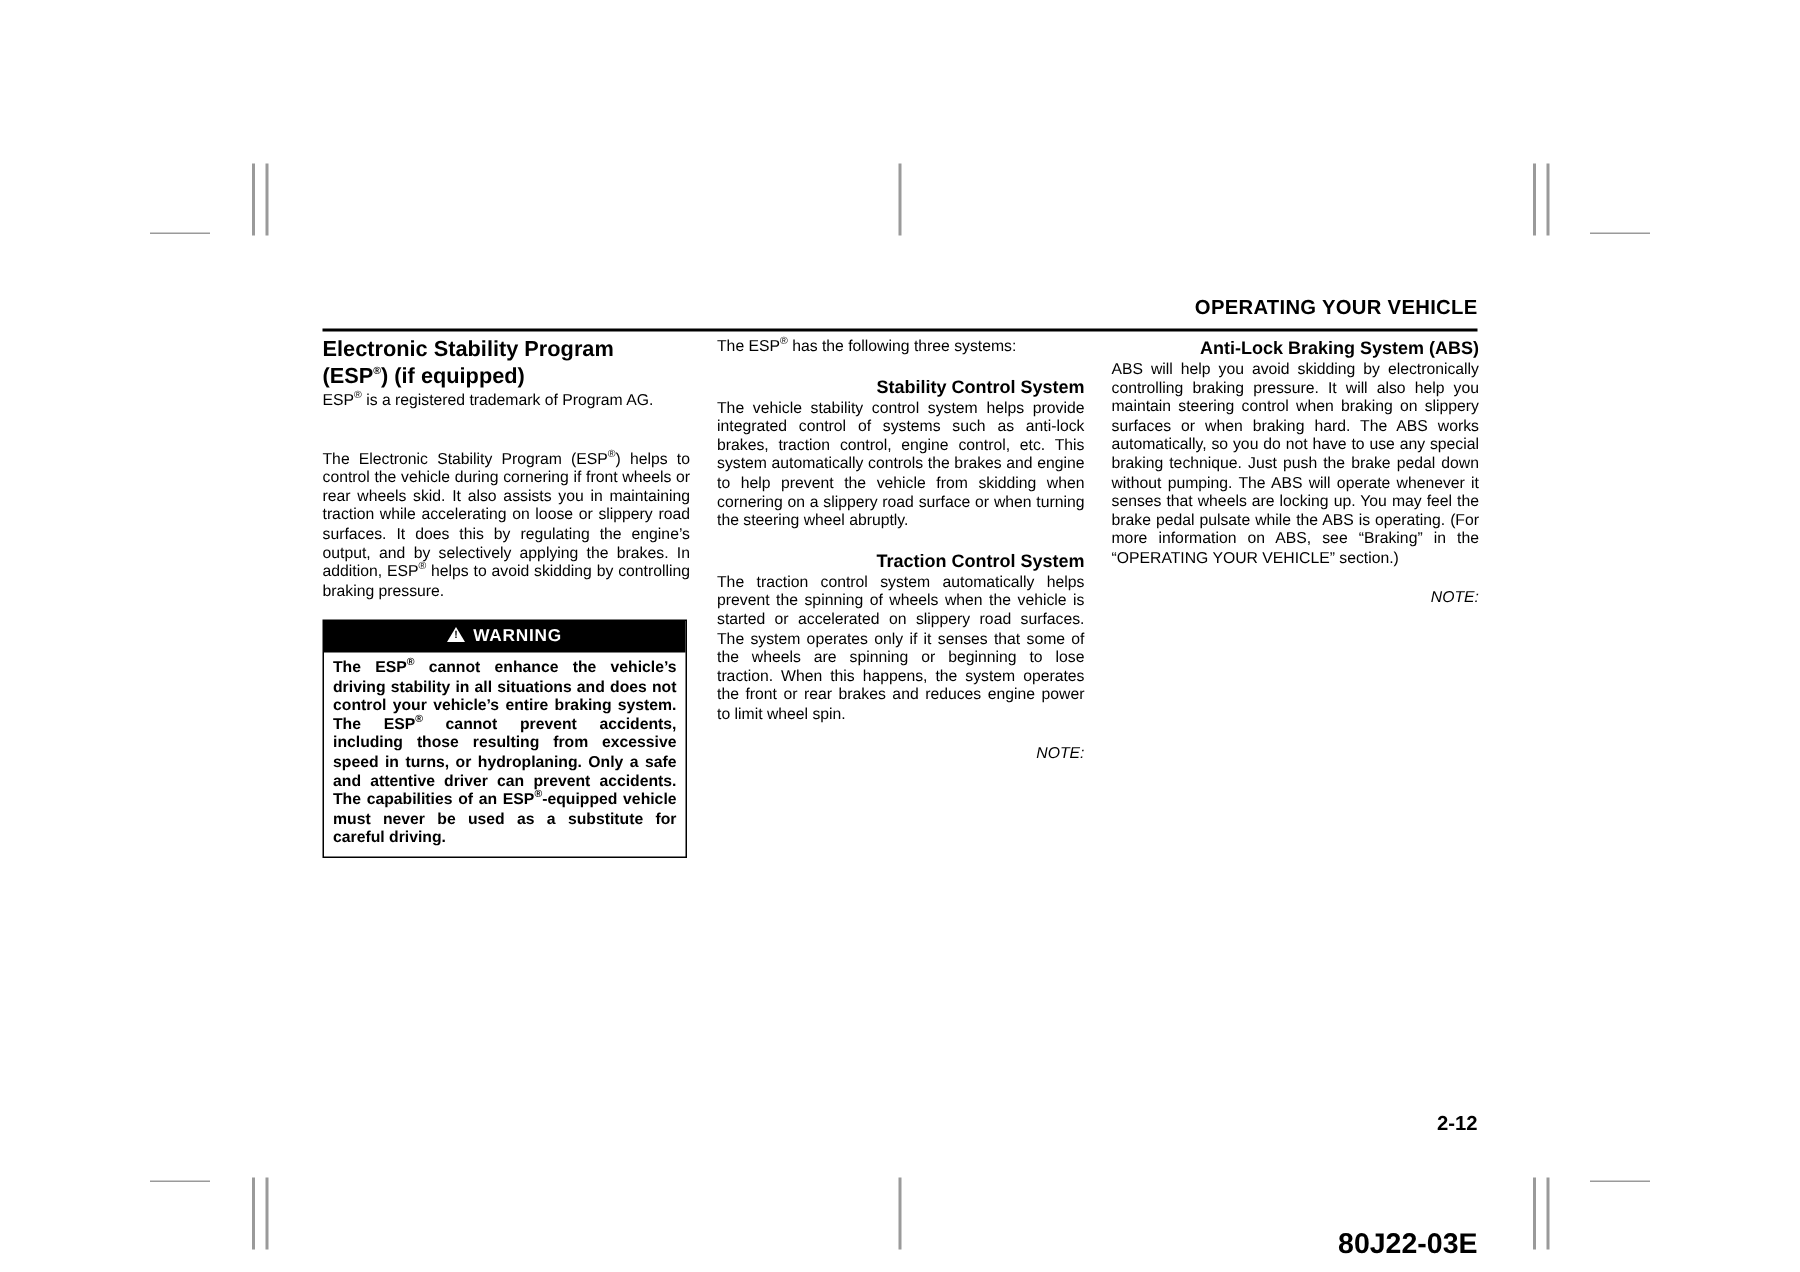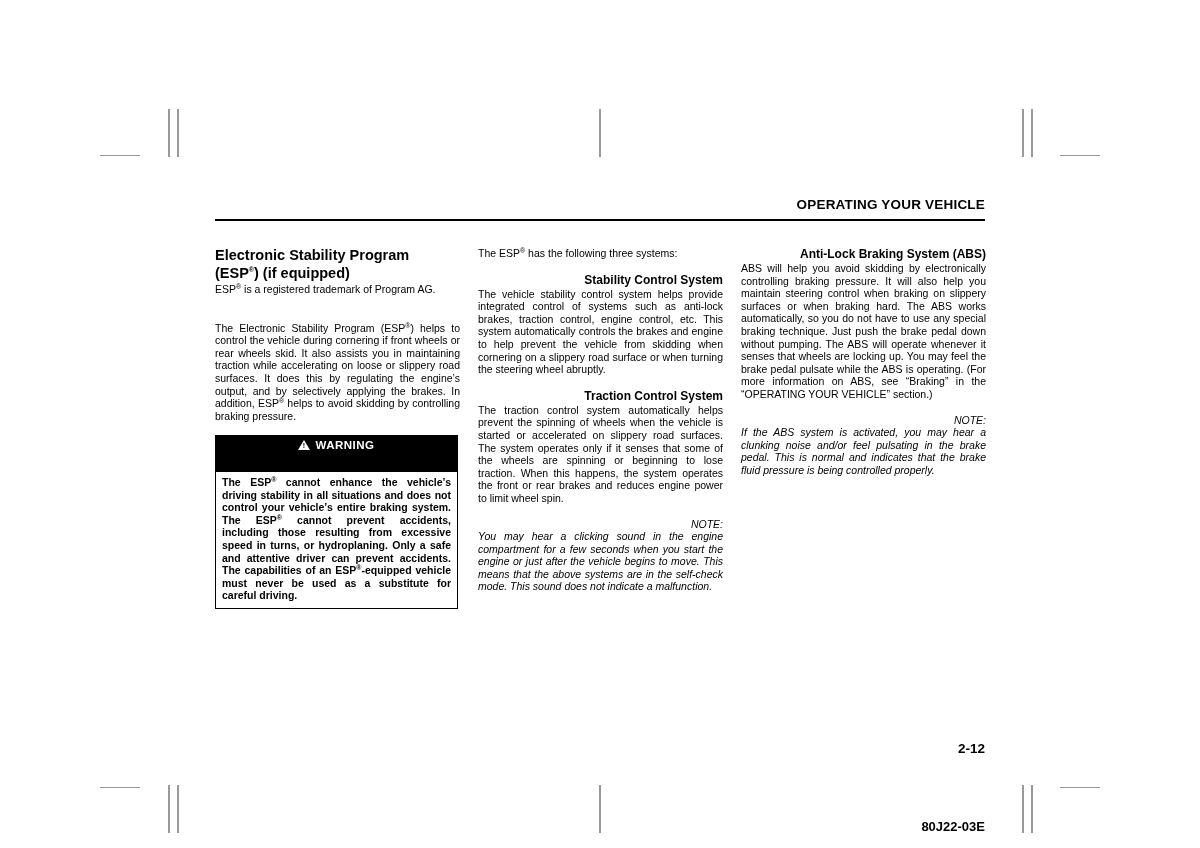--- a/index.html
+++ b/index.html
@@ -48,21 +48,21 @@
     left: 215px;
     top: 172px;
     width: 770px;
     height: 2px;
     background: #000;
   }
 
   
   .col {
     position: absolute;
-    top: 200px;
+    top: 178px;
     width: 245px;
     font-size: 10.5px;
     line-height: 12.6px;
     text-align: justify;
   }
   .col-1 { left: 215px; }
   .col-2 { left: 478px; }
   .col-3 { left: 741px; }
 
   h1.title {
@@ -103,21 +103,21 @@
     border: 1.5px solid #000;
     width: 243px;
     box-sizing: border-box;
   }
   .warning-head {
     background: #000;
     color: #fff;
     text-align: center;
     font-weight: bold;
     font-size: 11.5px;
-    padding: 3px 0 20px 0;
+    padding: 3px 0 4px 0;
     letter-spacing: 0.5px;
   }
   .warning-head .tri {
     display: inline-block;
     width: 0;
     height: 0;
     border-left: 6px solid transparent;
     border-right: 6px solid transparent;
     border-bottom: 10px solid #fff;
     position: relative;
@@ -147,21 +147,21 @@
     position: absolute;
     right: 215px;
     top: 694px;
     font-size: 13.5px;
     font-weight: bold;
   }
   .doc-code {
     position: absolute;
     right: 215px;
     top: 772px;
-    font-size: 13px;
+    font-size: 19px;
     font-weight: bold;
   }
 </style>
 </head>
 <body>
 
 <div class="page">
 
   <div class="mark gray" style="left:168px; top:62px; width:2px; height:48px;"></div>
   <div class="mark gray" style="left:177px; top:62px; width:2px; height:48px;"></div>
@@ -203,26 +203,24 @@
   <div class="col col-2">
     <p><span>The ESP</span><sup>®</sup><span> has the following three systems:</span></p>
 
     <h2 class="sub" style="margin-top:13px;">Stability Control System</h2>
     <p>The vehicle stability control system helps provide integrated control of systems such as anti-lock brakes, traction control, engine control, etc. This system automatically controls the brakes and engine to help prevent the vehicle from skidding when cornering on a slippery road surface or when turning the steering wheel abruptly.</p>
 
     <h2 class="sub" style="margin-top:13px;">Traction Control System</h2>
     <p>The traction control system automatically helps prevent the spinning of wheels when the vehicle is started or accelerated on slippery road surfaces. The system operates only if it senses that some of the wheels are spinning or beginning to lose traction. When this happens, the system operates the front or rear brakes and reduces engine power to limit wheel spin.</p>
 
     <p class="note-label" style="margin-top:13px;">NOTE:</p>
-    <p class="note">You may hear a clicking sound in the engine compartment for a few seconds when you start the engine or just after the vehicle begins to move. This means that the above systems are in the self-check mode. This sound does not indicate a malfunction.</p>
   </div>
 
   <div class="col col-3">
     <h2 class="sub">Anti-Lock Braking System (ABS)</h2>
     <p>ABS will help you avoid skidding by electronically controlling braking pressure. It will also help you maintain steering control when braking on slippery surfaces or when braking hard. The ABS works automatically, so you do not have to use any special braking technique. Just push the brake pedal down without pumping. The ABS will operate whenever it senses that wheels are locking up. You may feel the brake pedal pulsate while the ABS is operating. (For more information on ABS, see “Braking” in the “OPERATING YOUR VEHICLE” section.)</p>
     <p class="note-label" style="margin-top:13px;">NOTE:</p>
-    <p class="note">If the ABS system is activated, you may hear a clunking noise and/or feel pulsating in the brake pedal. This is normal and indicates that the brake fluid pressure is being controlled properly.</p>
   </div>
 
   <div class="page-number">2-12</div>
   <div class="doc-code">80J22-03E</div>
 
 </div>
 
 </body></html>

